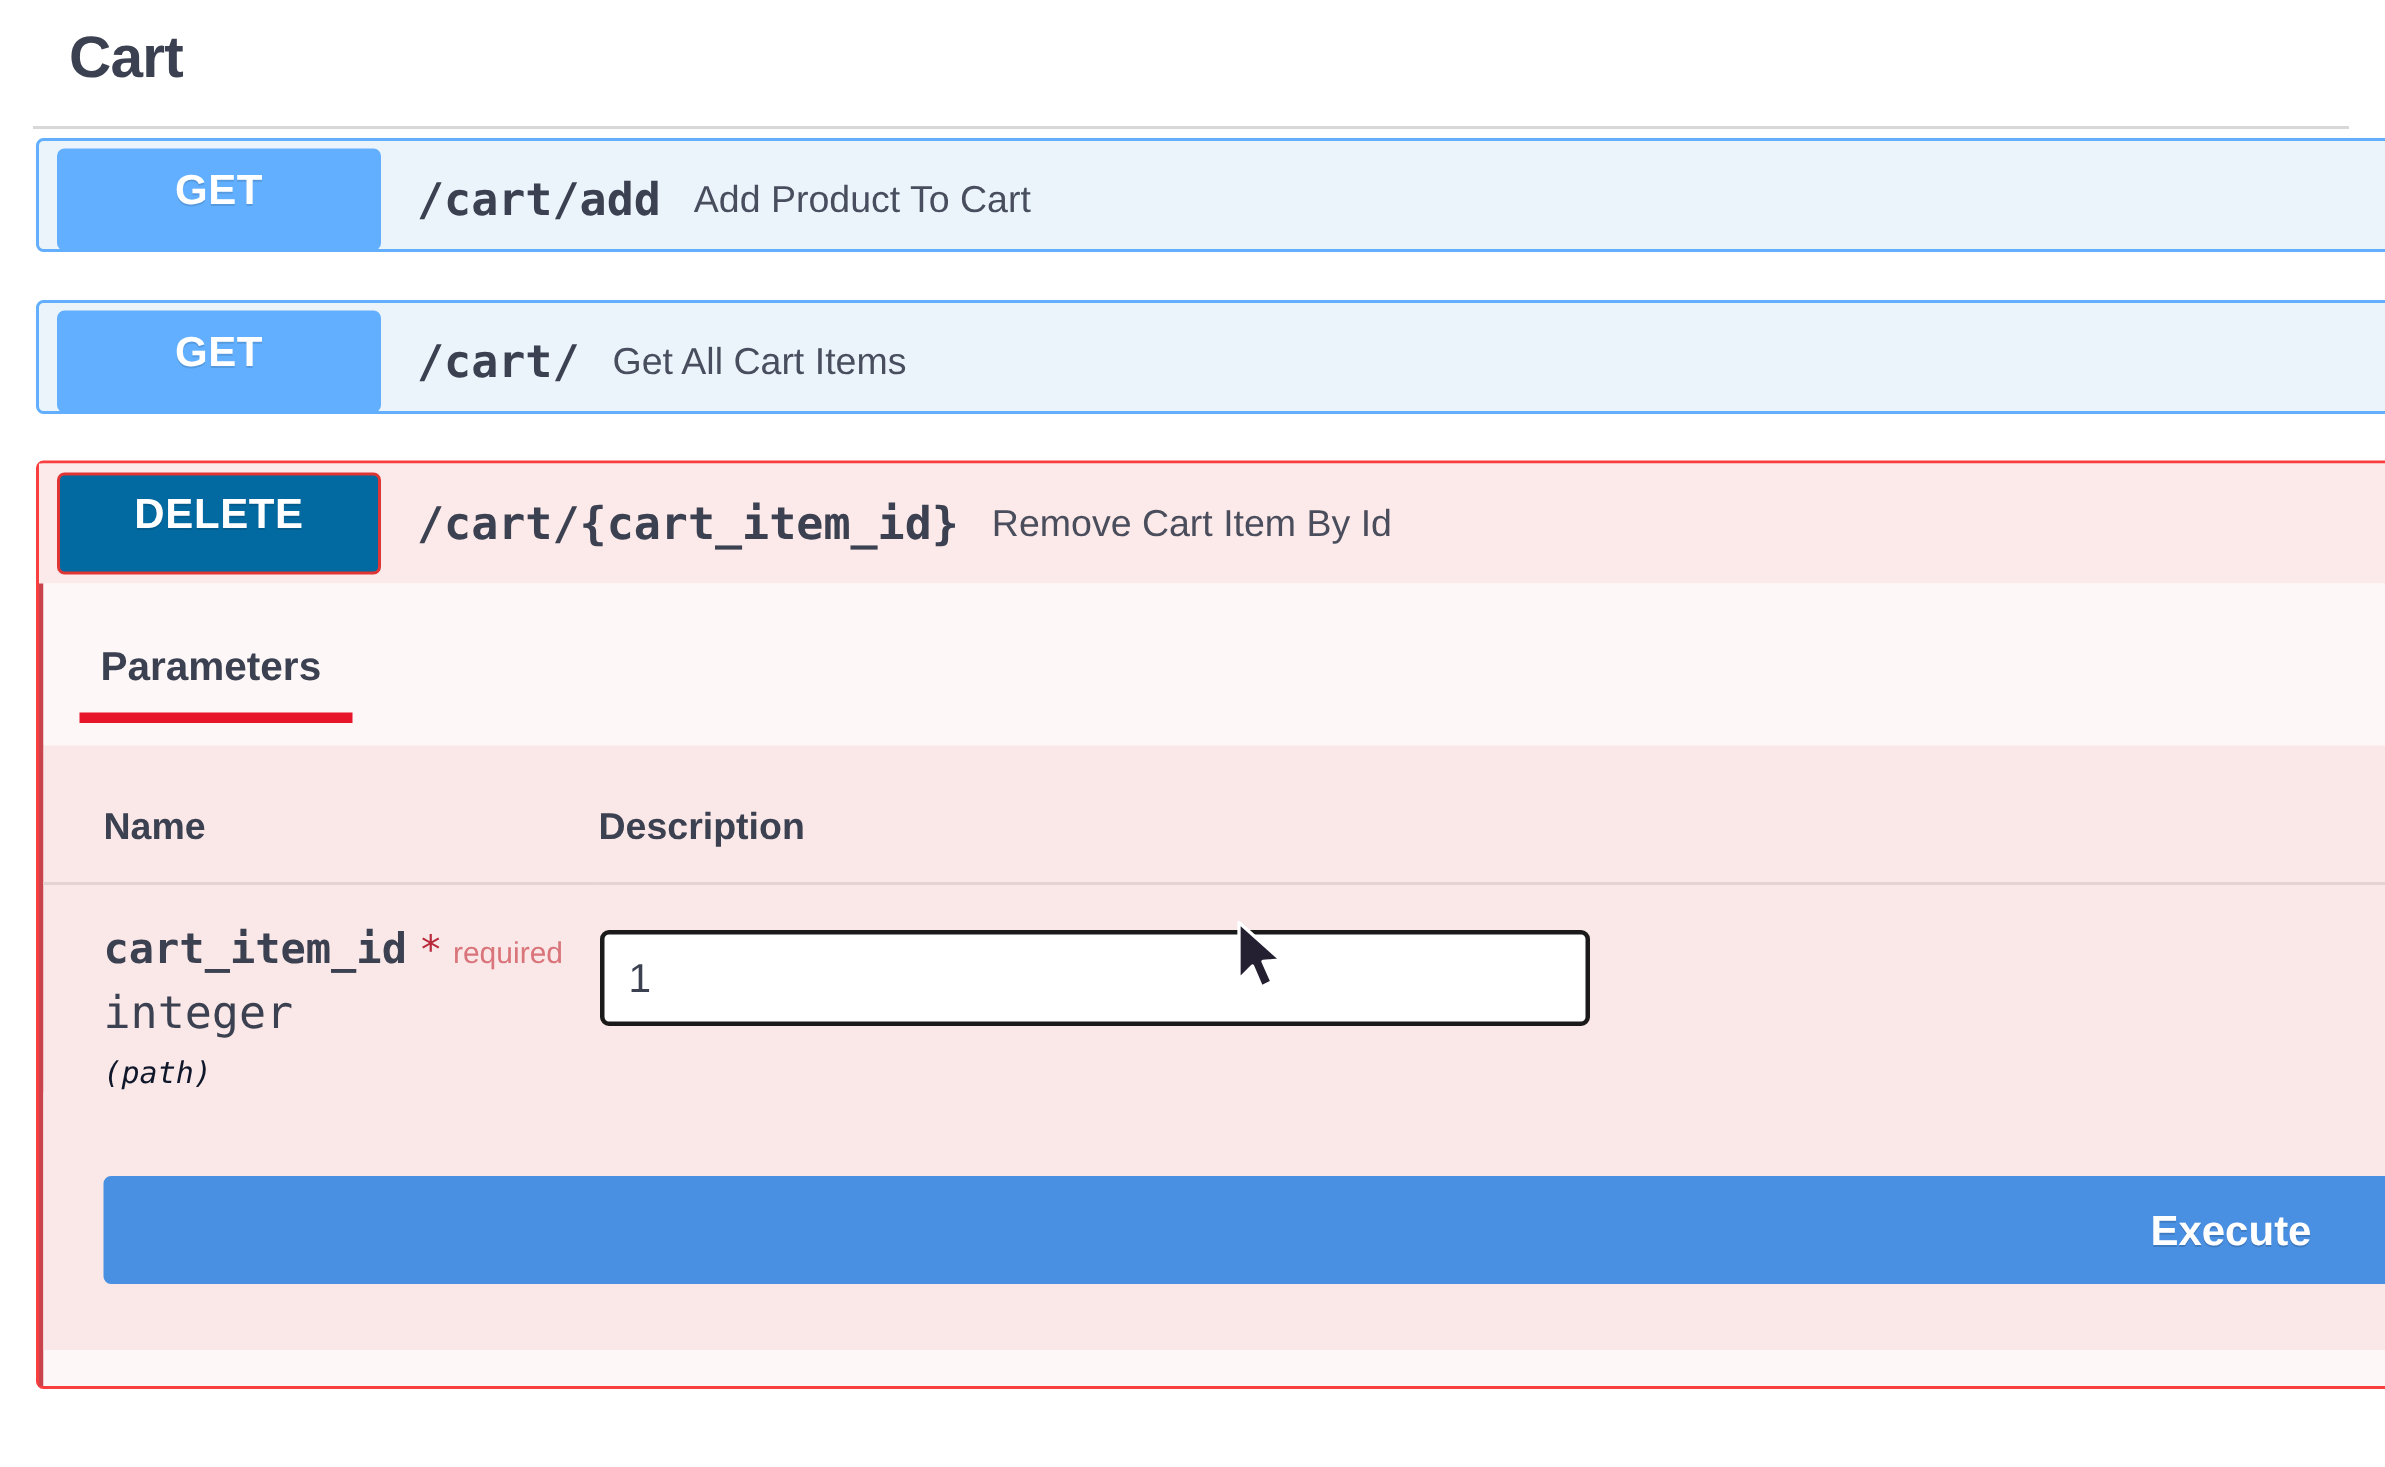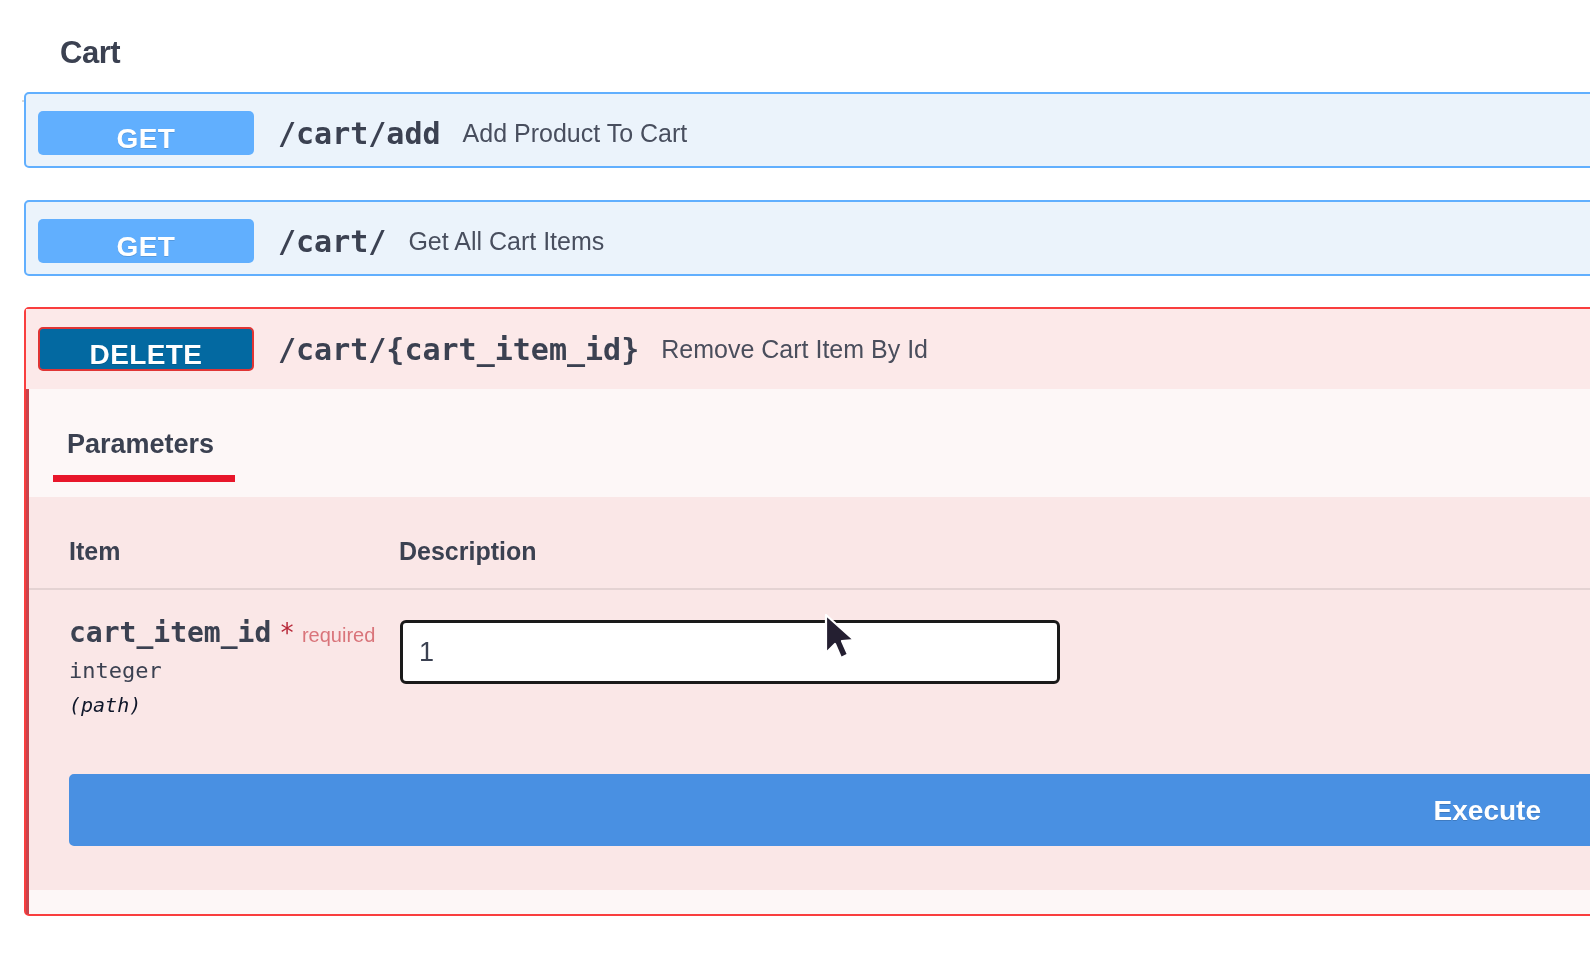--- a/index.html
+++ b/index.html
@@ -22,25 +22,25 @@
     height: 978px;
     overflow: hidden;
   }
 
   
   .tag-header {
     padding: 0;
     margin: 0;
   }
   .tag-title {
-    font-size: 31px;
+    font-size: 39px;
     font-weight: bold;
     color: #3b4151;
     letter-spacing: -0.5px;
-    margin: 16px;
+    margin: 2px;
     padding: 6px 0 0 44px;
     line-height: 62px;
   }
   .tag-rule {
     height: 2px;
     background: #d8d8d8;
     margin: 14px 24px 0 22px;
   }
 
   
@@ -68,21 +68,21 @@
     padding: 0;
   }
   .op-delete .op-summary-row {
     background: #fce9e9;
     height: 80px;
   }
 
   .method-badge {
     flex: 0 0 auto;
     width: 216px;
-    height: 44px;
+    height: 68px;
     line-height: 56px;
     text-align: center;
     font-size: 28px;
     font-weight: bold;
     font-family: "Liberation Sans", sans-serif;
     color: #ffffff;
     border-radius: 5px;
     margin-left: 12px;
     letter-spacing: 0.4px;
     text-shadow: 0 1px 0 rgba(0,0,0,0.12);
@@ -186,21 +186,21 @@
     font-family: "DejaVu Sans Mono", "Liberation Mono", monospace;
   }
   .param-required {
     color: #d9747a;
     font-size: 20px;
     margin-left: 7px;
     font-family: "Liberation Sans", sans-serif;
   }
   .param-type {
     font-family: "DejaVu Sans Mono", "Liberation Mono", monospace;
-    font-size: 22px;
+    font-size: 30px;
     color: #3b4151;
     margin-top: 9px;
   }
   .param-in {
     font-family: "DejaVu Sans Mono", "Liberation Mono", monospace;
     font-size: 20px;
     font-style: italic;
     color: #0f172a;
     margin-top: 10px;
   }
@@ -295,21 +295,21 @@
 
       <div class="tabs-row">
         <span class="tab-label">Parameters</span>
         <span class="tab-underline"></span>
       </div>
 
       <div class="params-area">
         <table class="params-table">
           <thead>
             <tr>
-              <th class="col-name">Item</th>
+              <th class="col-name">Name</th>
               <th class="col-desc">Description</th>
             </tr>
           </thead>
           <tbody>
             <tr>
               <td class="td-name">
                 <div class="param-name-line">
                   <span class="param-name">cart_item_id</span>
                   <span class="param-star">*</span>
                   <span class="param-required">required</span>

